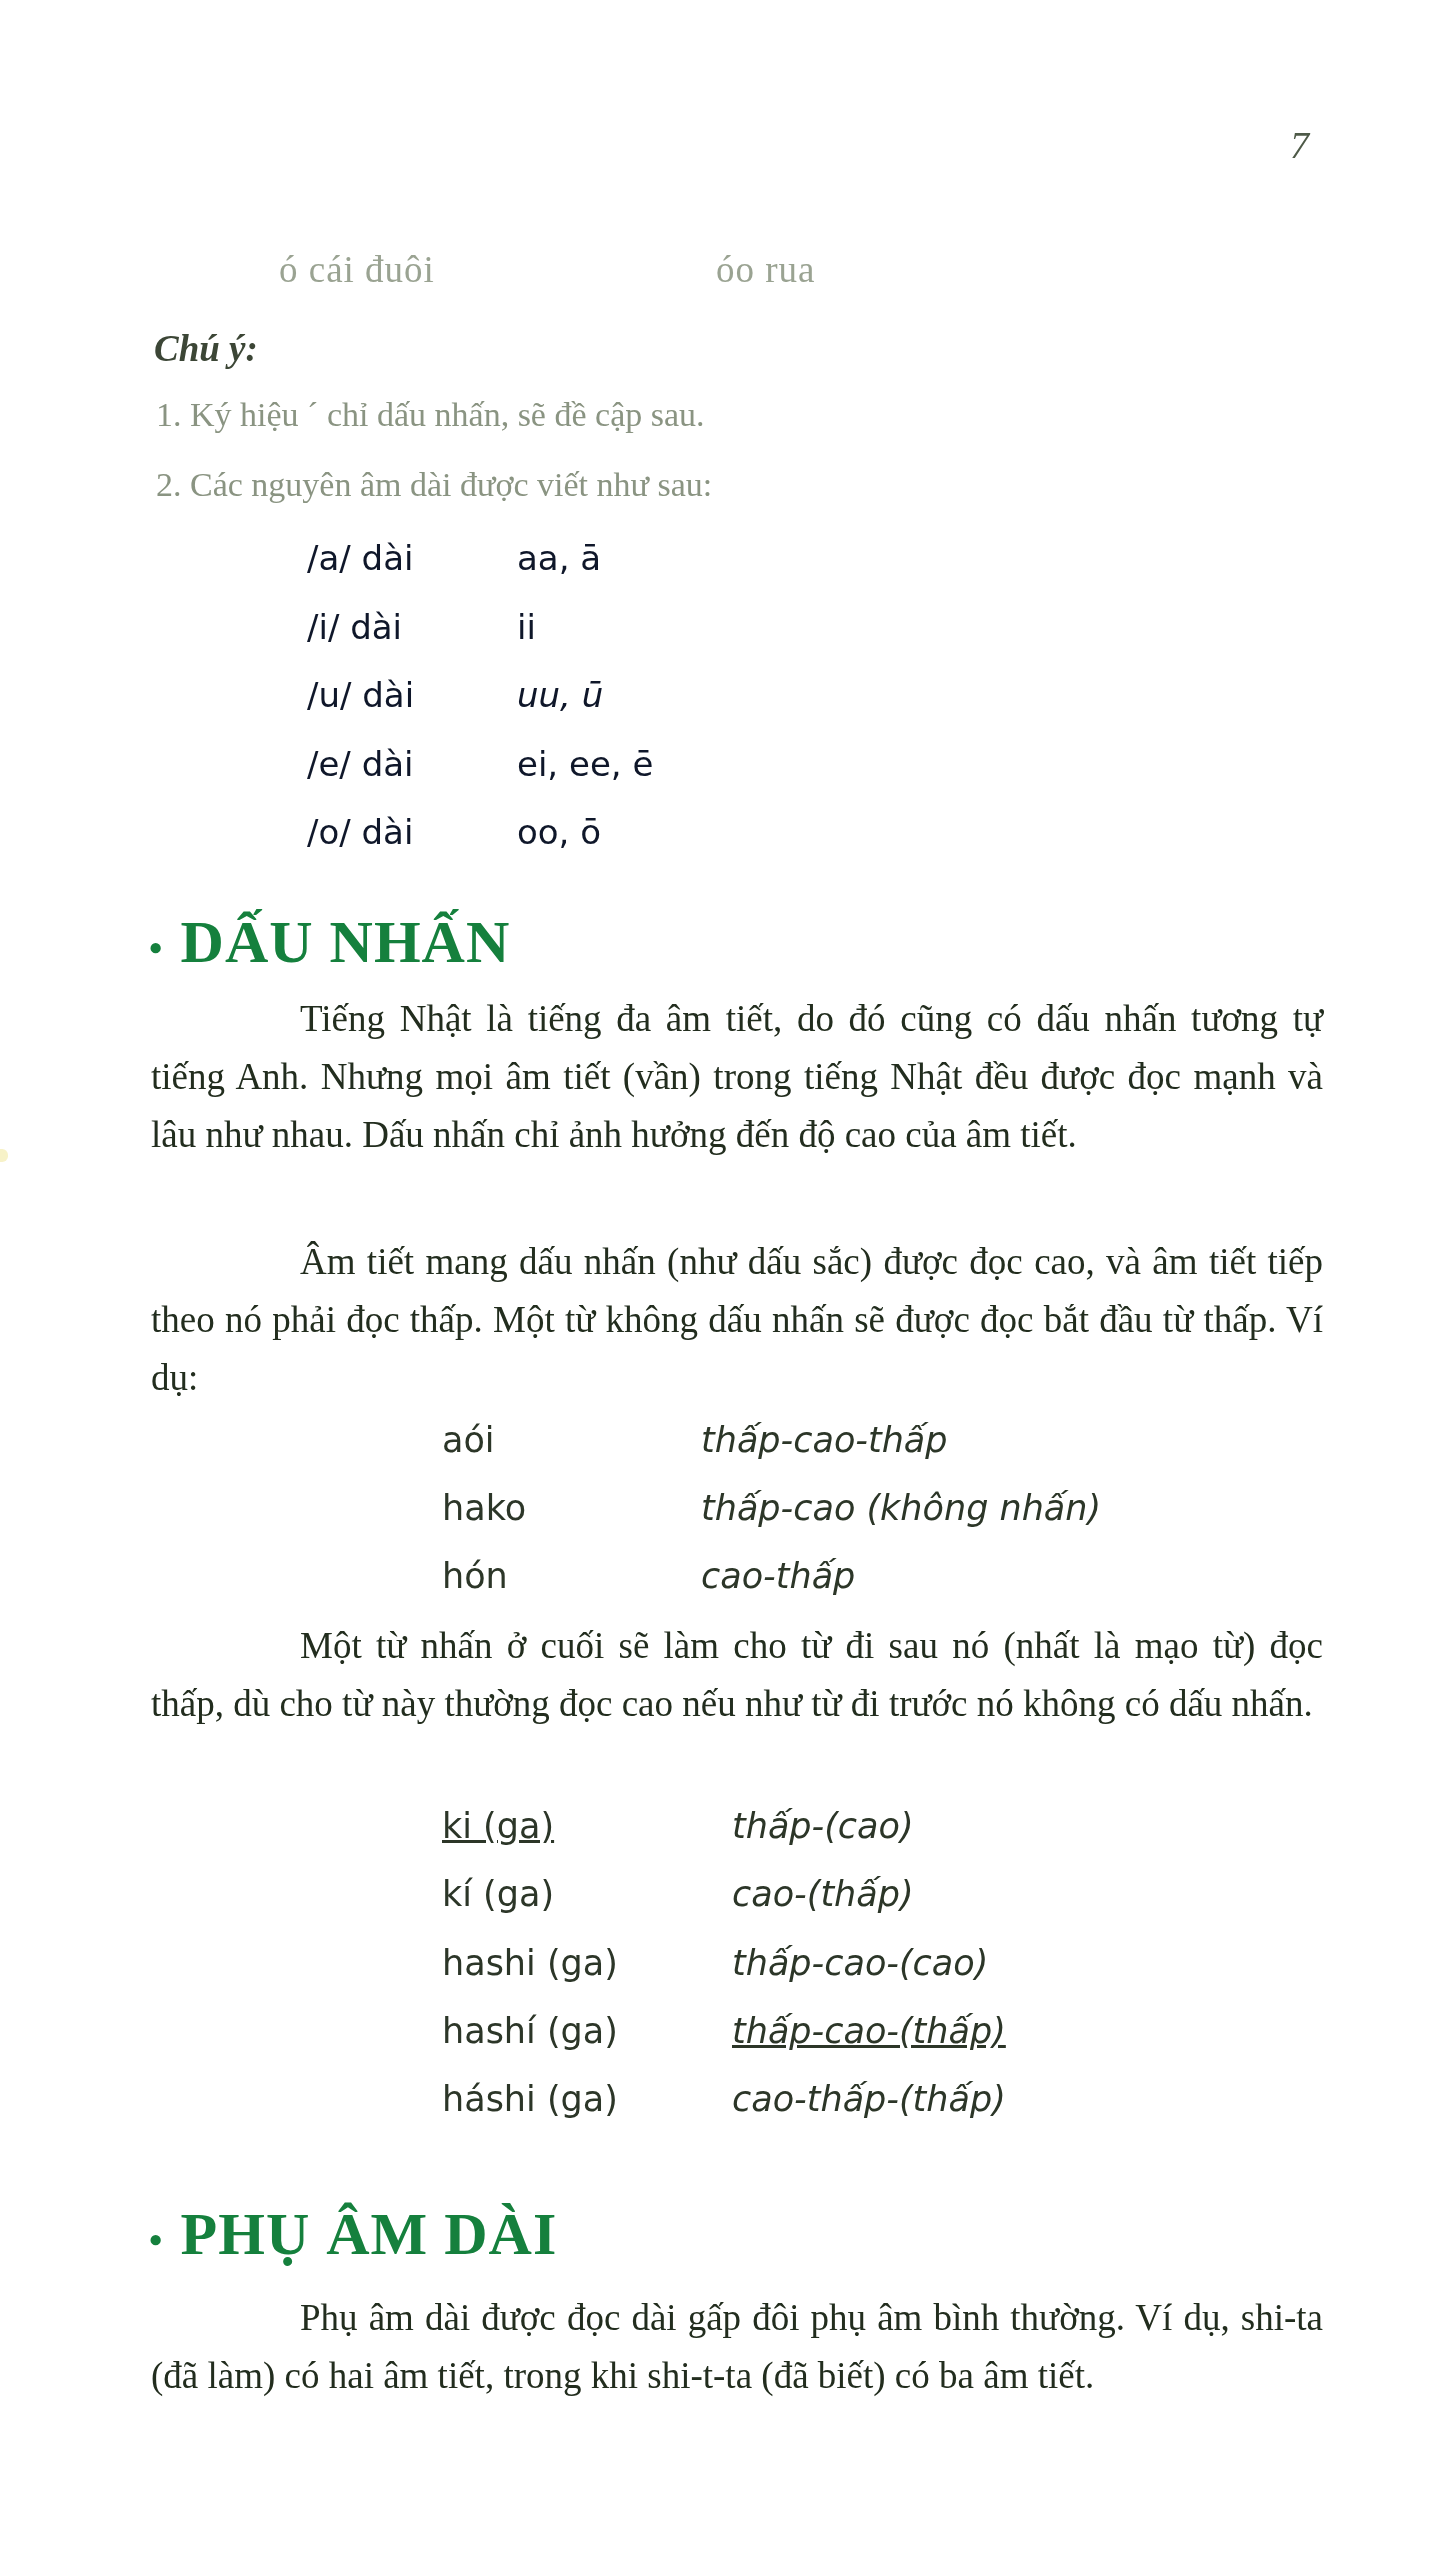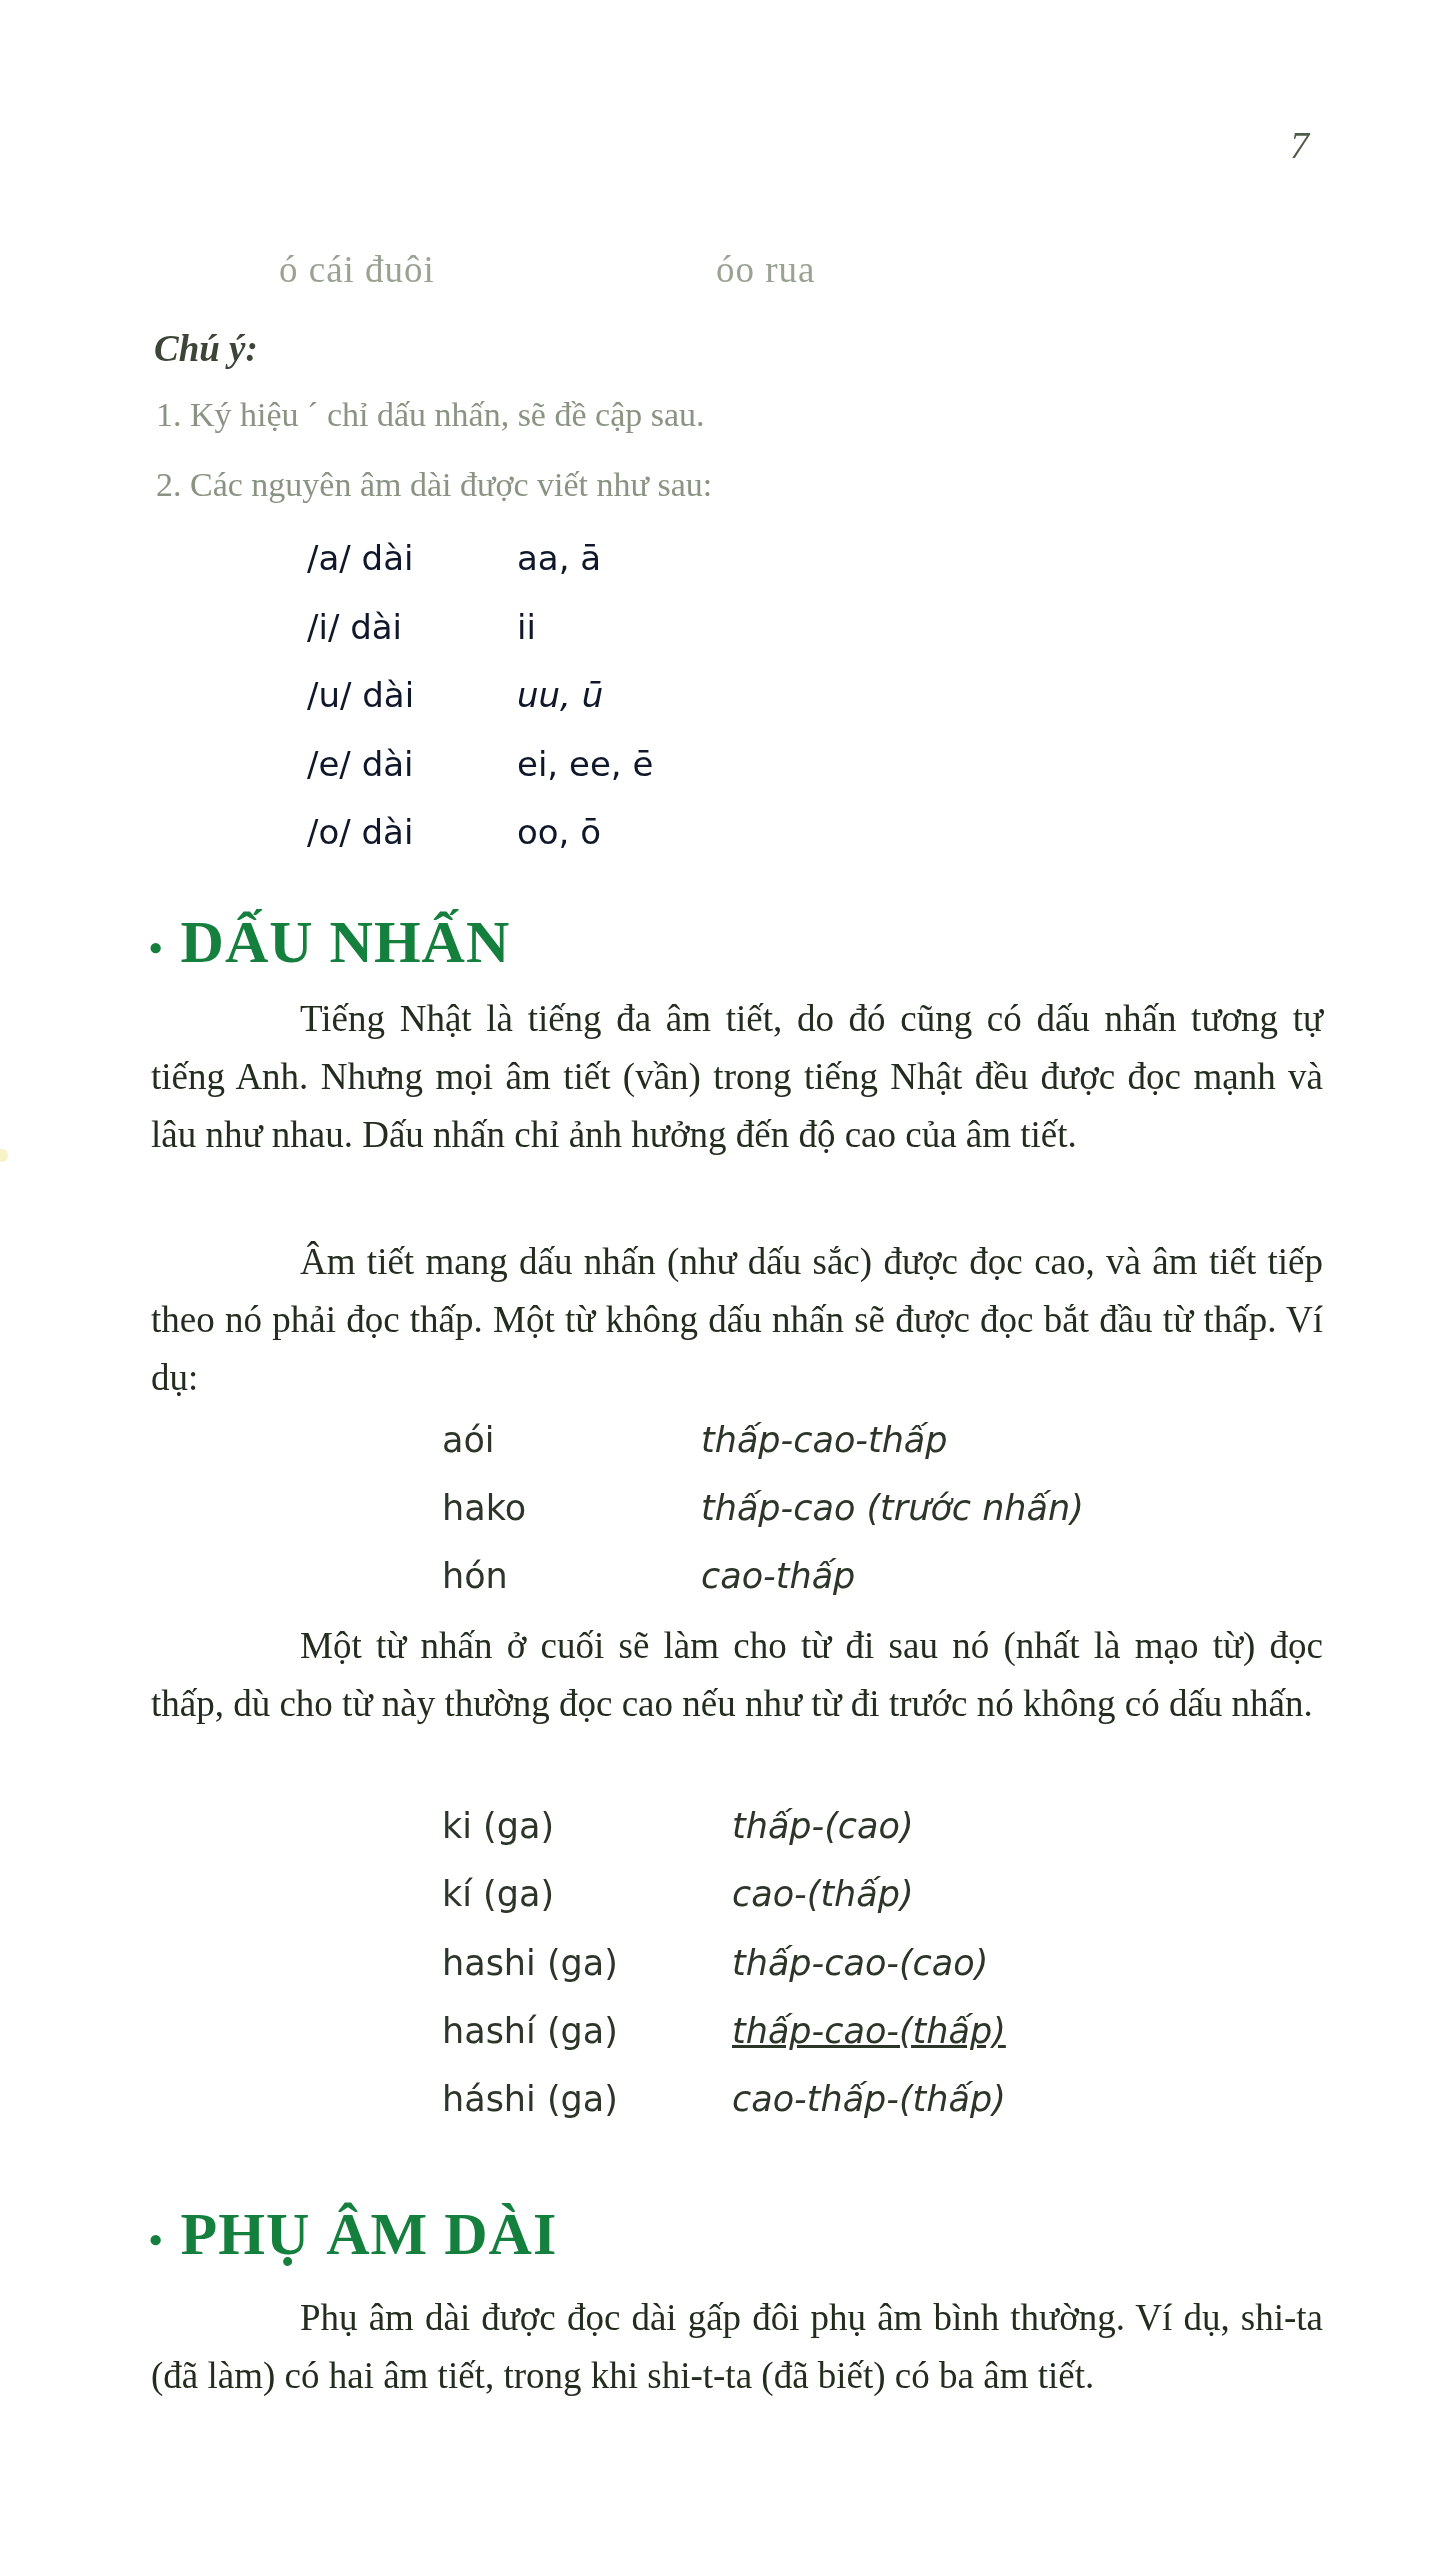--- a/index.html
+++ b/index.html
@@ -87,29 +87,29 @@
   <span class="bullet">•</span><span>DẤU NHẤN</span>
 </div>
 
 <div class="abs para" style="top:990px;">Tiếng Nhật là tiếng đa âm tiết, do đó cũng có dấu nhấn tương tự tiếng Anh. Nhưng mọi âm tiết (vần) trong tiếng Nhật đều được đọc mạnh và lâu như nhau. Dấu nhấn chỉ ảnh hưởng đến độ cao của âm tiết.</div>
 <div class="abs para" style="top:1233px;">Âm tiết mang dấu nhấn (như dấu sắc) được đọc cao, và âm tiết tiếp theo nó phải đọc thấp. Một từ không dấu nhấn sẽ được đọc bắt đầu từ thấp. Ví dụ:</div>
 
 <div>
   <div class="abs ex-left" style="top:1420px;">aói</div>
   <div class="abs ex-right a" style="top:1420px;">thấp-cao-thấp</div>
   <div class="abs ex-left" style="top:1488px;">hako</div>
-  <div class="abs ex-right a" style="top:1488px;">thấp-cao (trước nhấn)</div>
+  <div class="abs ex-right a" style="top:1488px;">thấp-cao (không nhấn)</div>
   <div class="abs ex-left" style="top:1556px;">hón</div>
   <div class="abs ex-right a" style="top:1556px;">cao-thấp</div>
 </div>
 
 <div class="abs para" style="top:1617px;">Một từ nhấn ở cuối sẽ làm cho từ đi sau nó (nhất là mạo từ) đọc thấp, dù cho từ này thường đọc cao nếu như từ đi trước nó không có dấu nhấn.</div>
 
 <div>
-  <div class="abs ex-left" style="top:1806px;">ki (ga)</div>
+  <div class="abs ex-left" style="top:1806px;text-decoration:underline;">ki (ga)</div>
   <div class="abs ex-right b" style="top:1806px;">thấp-(cao)</div>
   <div class="abs ex-left" style="top:1874px;">kí (ga)</div>
   <div class="abs ex-right b" style="top:1874px;">cao-(thấp)</div>
   <div class="abs ex-left" style="top:1943px;">hashi (ga)</div>
   <div class="abs ex-right b" style="top:1943px;">thấp-cao-(cao)</div>
   <div class="abs ex-left" style="top:2011px;">hashí (ga)</div>
   <div class="abs ex-right b" style="top:2011px;text-decoration:underline;">thấp-cao-(thấp)</div>
   <div class="abs ex-left" style="top:2079px;">háshi (ga)</div>
   <div class="abs ex-right b" style="top:2079px;">cao-thấp-(thấp)</div>
 </div>

